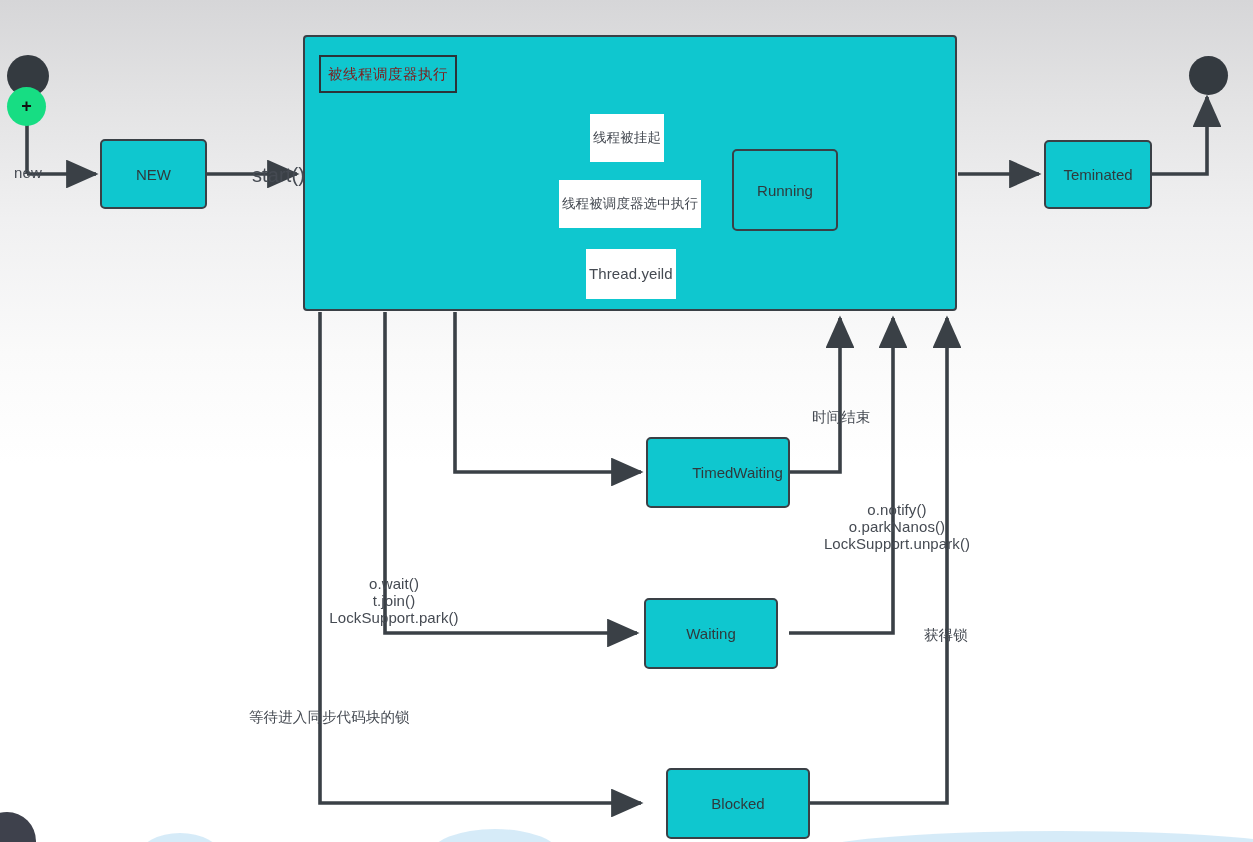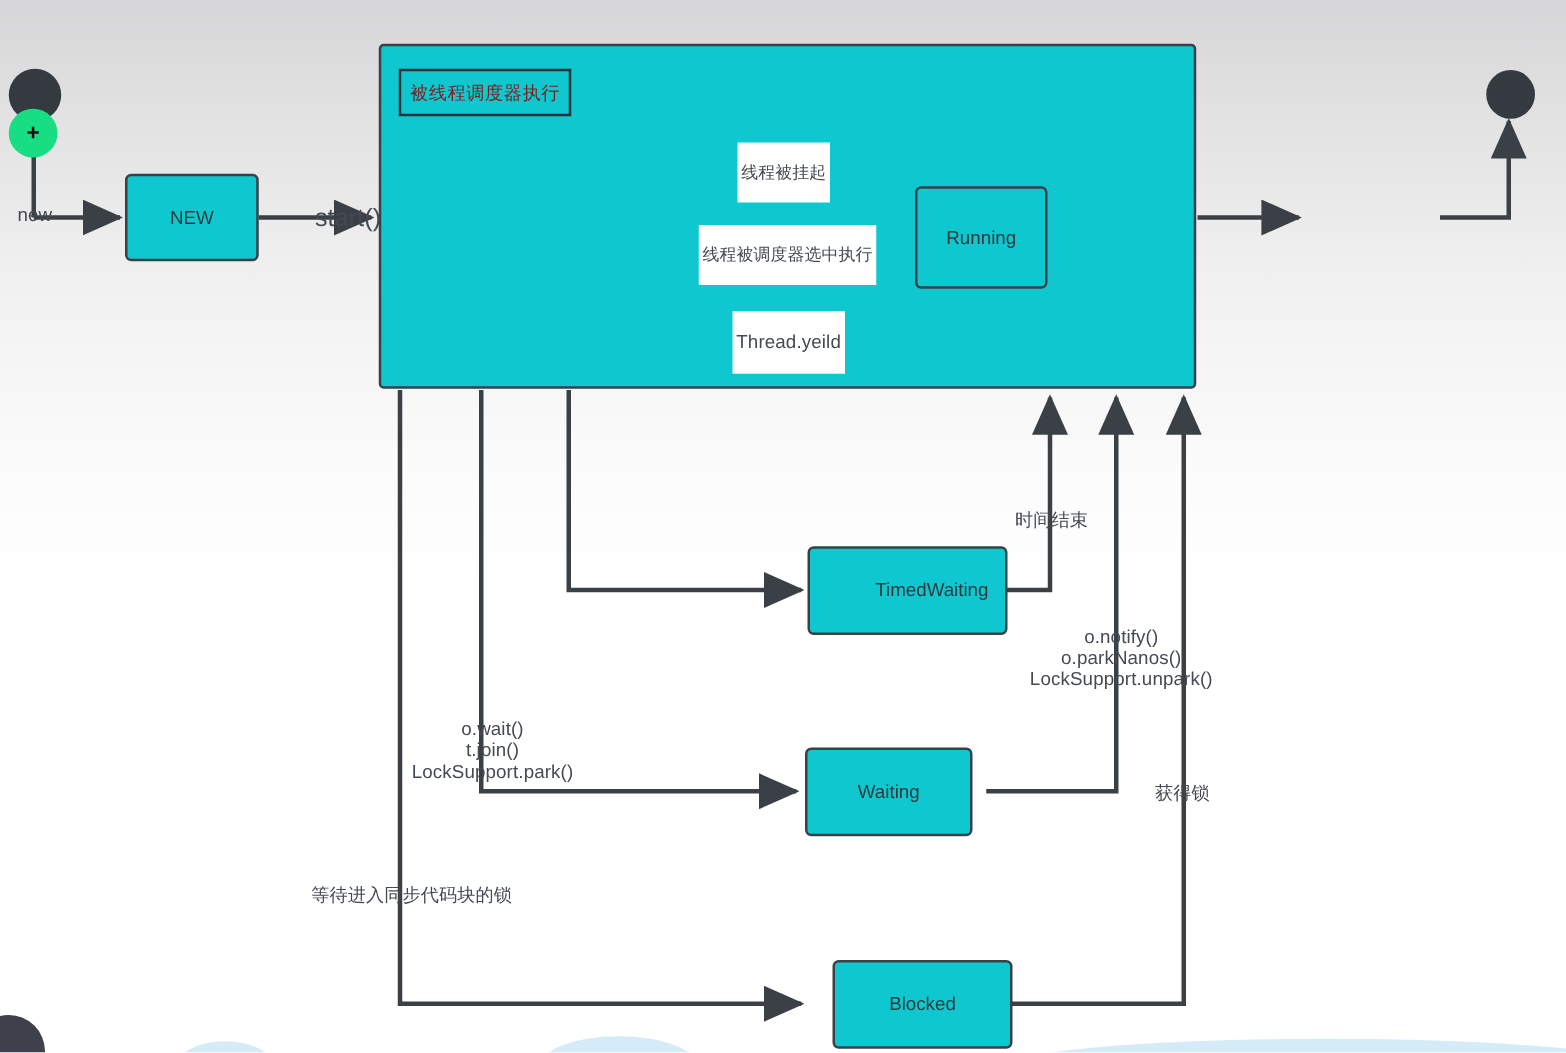--- a/index.html
+++ b/index.html
@@ -194,22 +194,25 @@
 
   <div class="state-box" style="left:100px; top:139px; width:107px; height:70px;">
     <span>NEW</span>
   </div>
 
 
   <div class="state-box" style="left:732px; top:149px; width:106px; height:82px;">
     <span>Running</span>
   </div>
 
-
-  <div class="state-box" style="left:646px; top:437px; width:160px; height:71px;padding-left:39px;">
+  <div class="state-box" style="left:1044px; top:140px; width:108px; height:69px;">
+    <span>Teminated</span>
+  </div>
+
+  <div class="state-box" style="left:646px; top:437px; width:144px; height:71px;padding-left:39px;">
     <span>TimedWaiting</span>
   </div>
 
   <div class="state-box" style="left:644px; top:598px; width:134px; height:71px;">
     <span>Waiting</span>
   </div>
 
   <div class="state-box" style="left:646px; top:768px; width:144px; height:71px;margin-left:20px;">
     <span>Blocked</span>
   </div>

